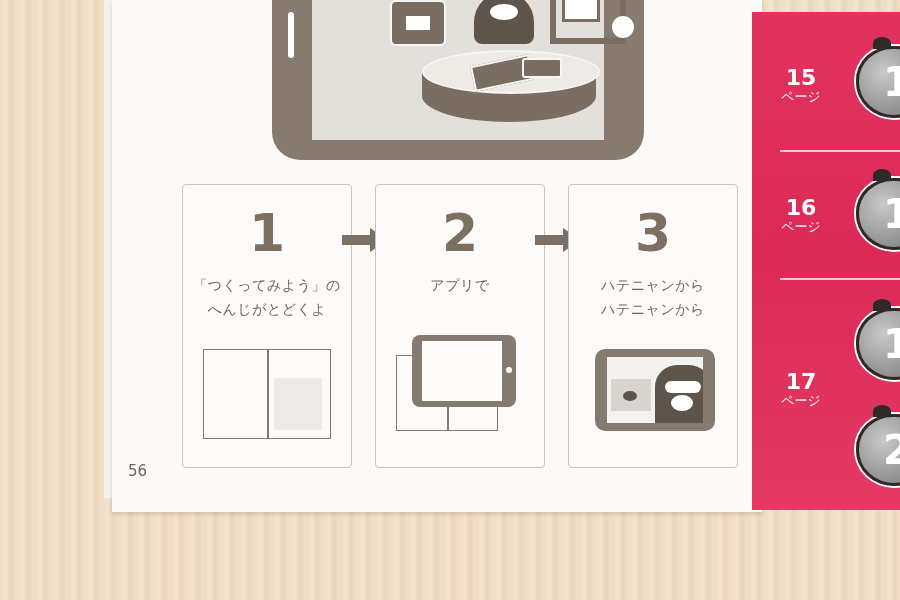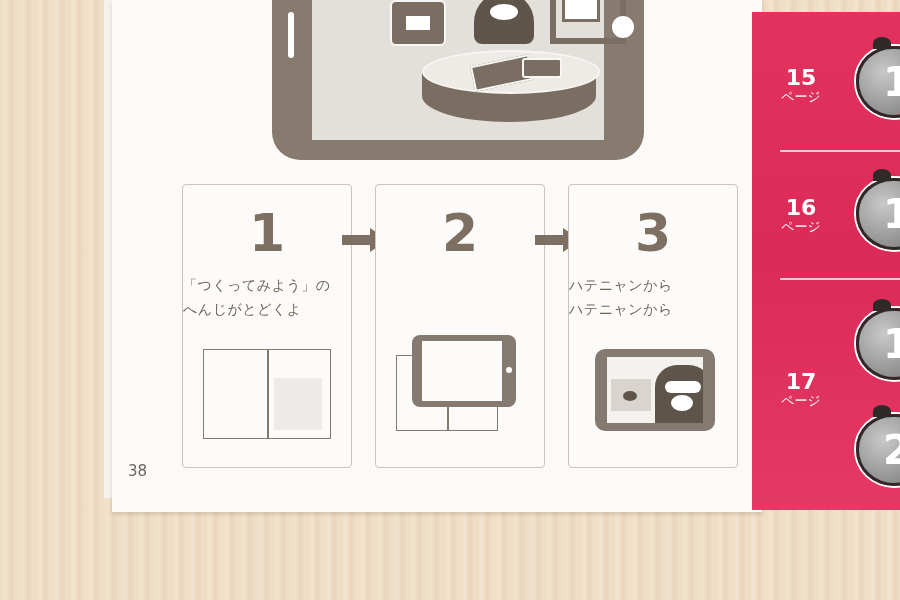--- a/index.html
+++ b/index.html
@@ -43,21 +43,21 @@
 
     .step {
       position:absolute; top:184px; width:168px; height:282px;
       border:1.5px solid #c9c4bd; border-radius:4px; background:#fcfbf9;
     }
     .step .num {
       position:absolute; left:0; right:0; top:18px; text-align:center;
       font-family:"DejaVu Sans", sans-serif; font-weight:bold; font-size:52px; color:#7d6f62;
     }
     .step .caption {
-      position:absolute; left:0; right:0; top:88px; 
+      position:absolute; left:0; right:0; top:88px; text-align:center;
       font-size:14px; line-height:24px; color:#6d635a; letter-spacing:0.5px;
     }
     .step .illus { position:absolute; left:20px; top:160px; width:128px; height:96px; }
     .arrow { position:absolute; top:228px; width:48px; height:24px; }
     .arrow .shaft { position:absolute; left:0; top:7px; width:30px; height:10px; background:#7d6f62; }
     .arrow .head { position:absolute; left:28px; top:0; width:0; height:0;
       border-top:12px solid transparent; border-bottom:12px solid transparent; border-left:18px solid #7d6f62; }
 
     .book { position:absolute; left:0; top:4px; width:126px; height:88px; border:1.5px solid #857a6f; border-top-width:1.5px; background:#fcfbf9;}
     .book .spine { position:absolute; left:63px; top:0; width:1.5px; height:88px; background:#857a6f; }
@@ -135,20 +135,21 @@
 </div>
 
 <div class="arrow" style="left:342px;">
   <div class="shaft"></div>
     <div class="head"></div>
 </div>
 
 <div class="step" style="left:375px;">
   <div class="num">2</div>
   <div class="caption">
+    <div>アプリで</div>
   </div>
   <div class="illus">
     <div class="book" style="left:0; top:10px; width:100px; height:74px;">
       <div class="spine" style="left:50px; height:74px;"></div>
     </div>
     <div class="mini-tablet">
       <div class="scr"></div>
       <div class="dot"></div>
     </div>
   </div>
@@ -173,21 +174,21 @@
           </div>
         <div class="cat">
           <div class="eyes"></div>
           <div class="muzzle"></div>
         </div>
       </div>
     </div>
   </div>
 </div>
 
-<div class="page-num">38</div>
+<div class="page-num">56</div>
 
 <div class="pink-panel">
   <div class="pg-label" style="top:54px;">
     <span class="n">15</span>
     <span class="p">ページ</span>
   </div>
   <div class="apple" style="top:34px;">
     <div class="stem"></div>
     <span class="digit">1</span>
   </div>

